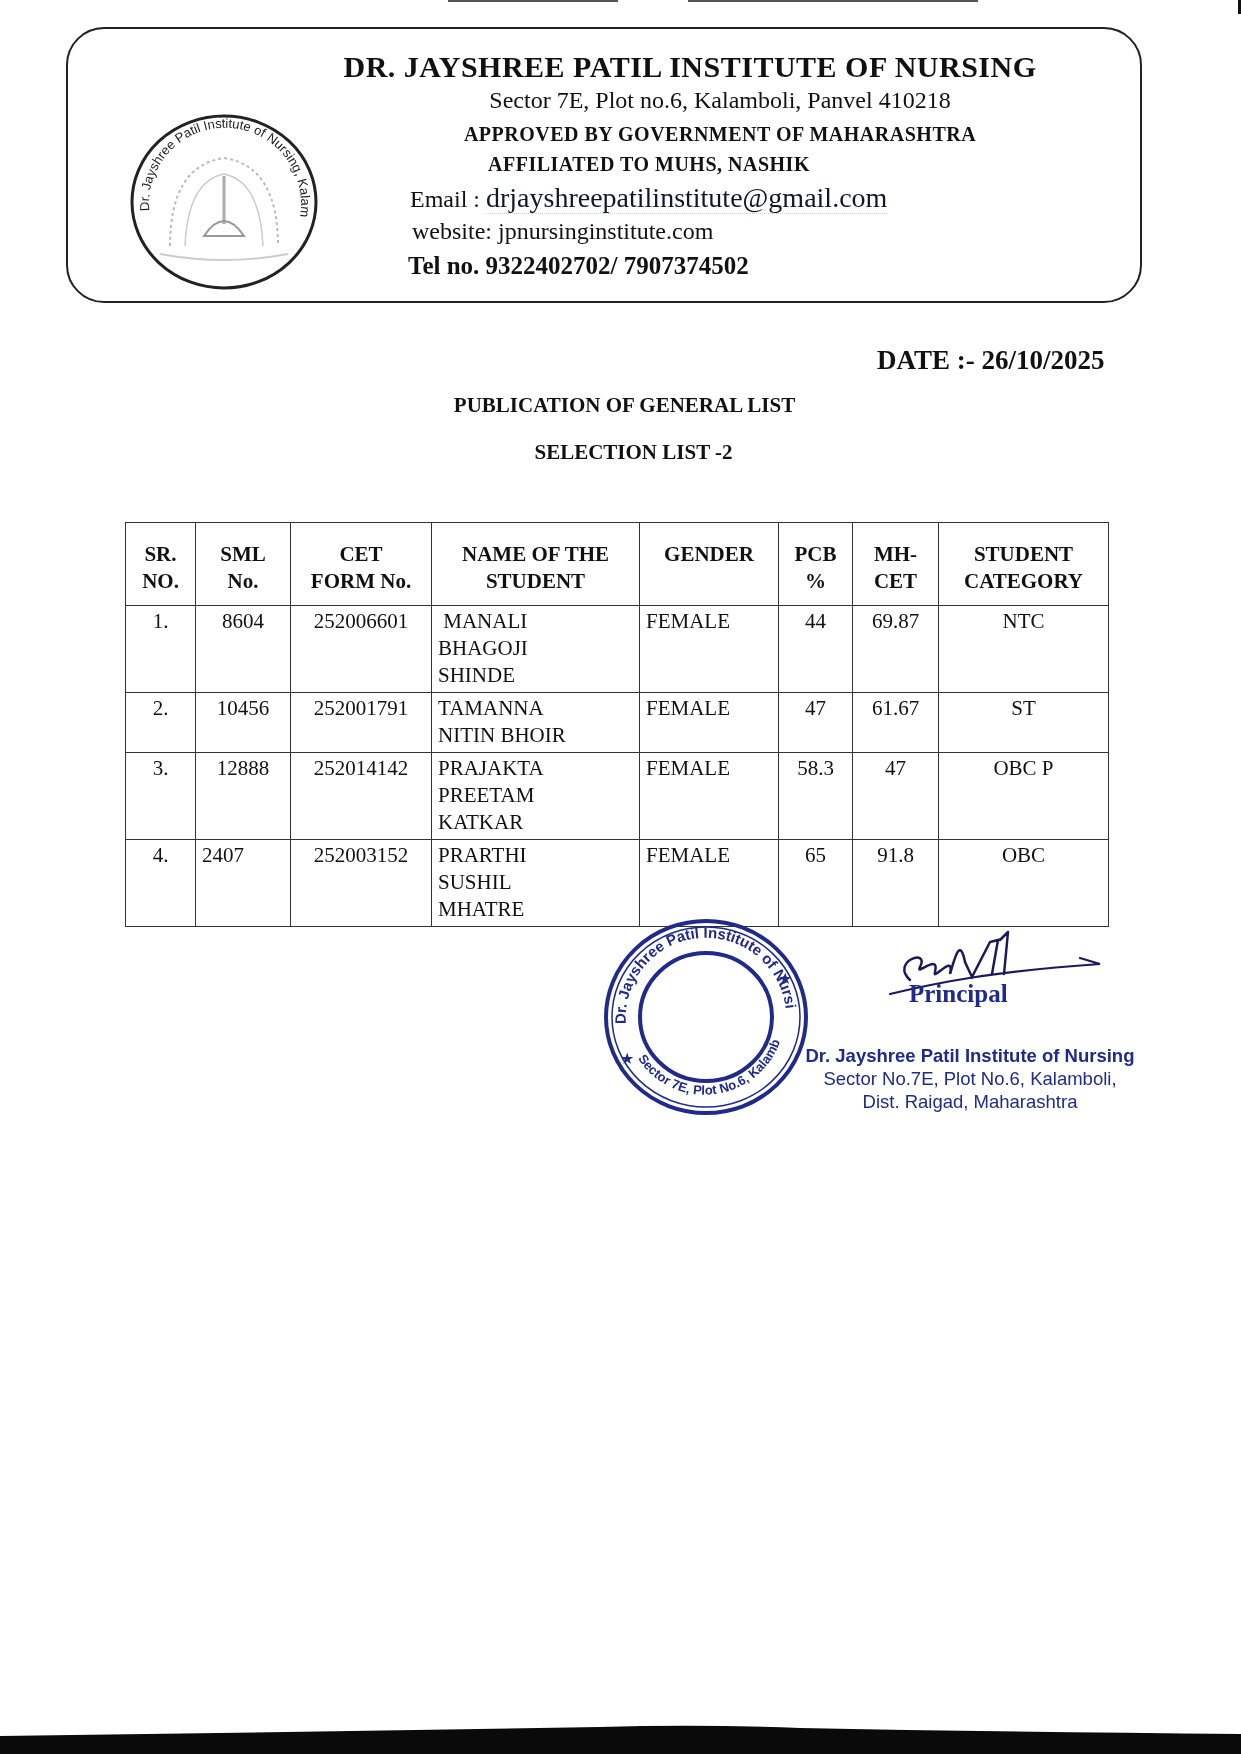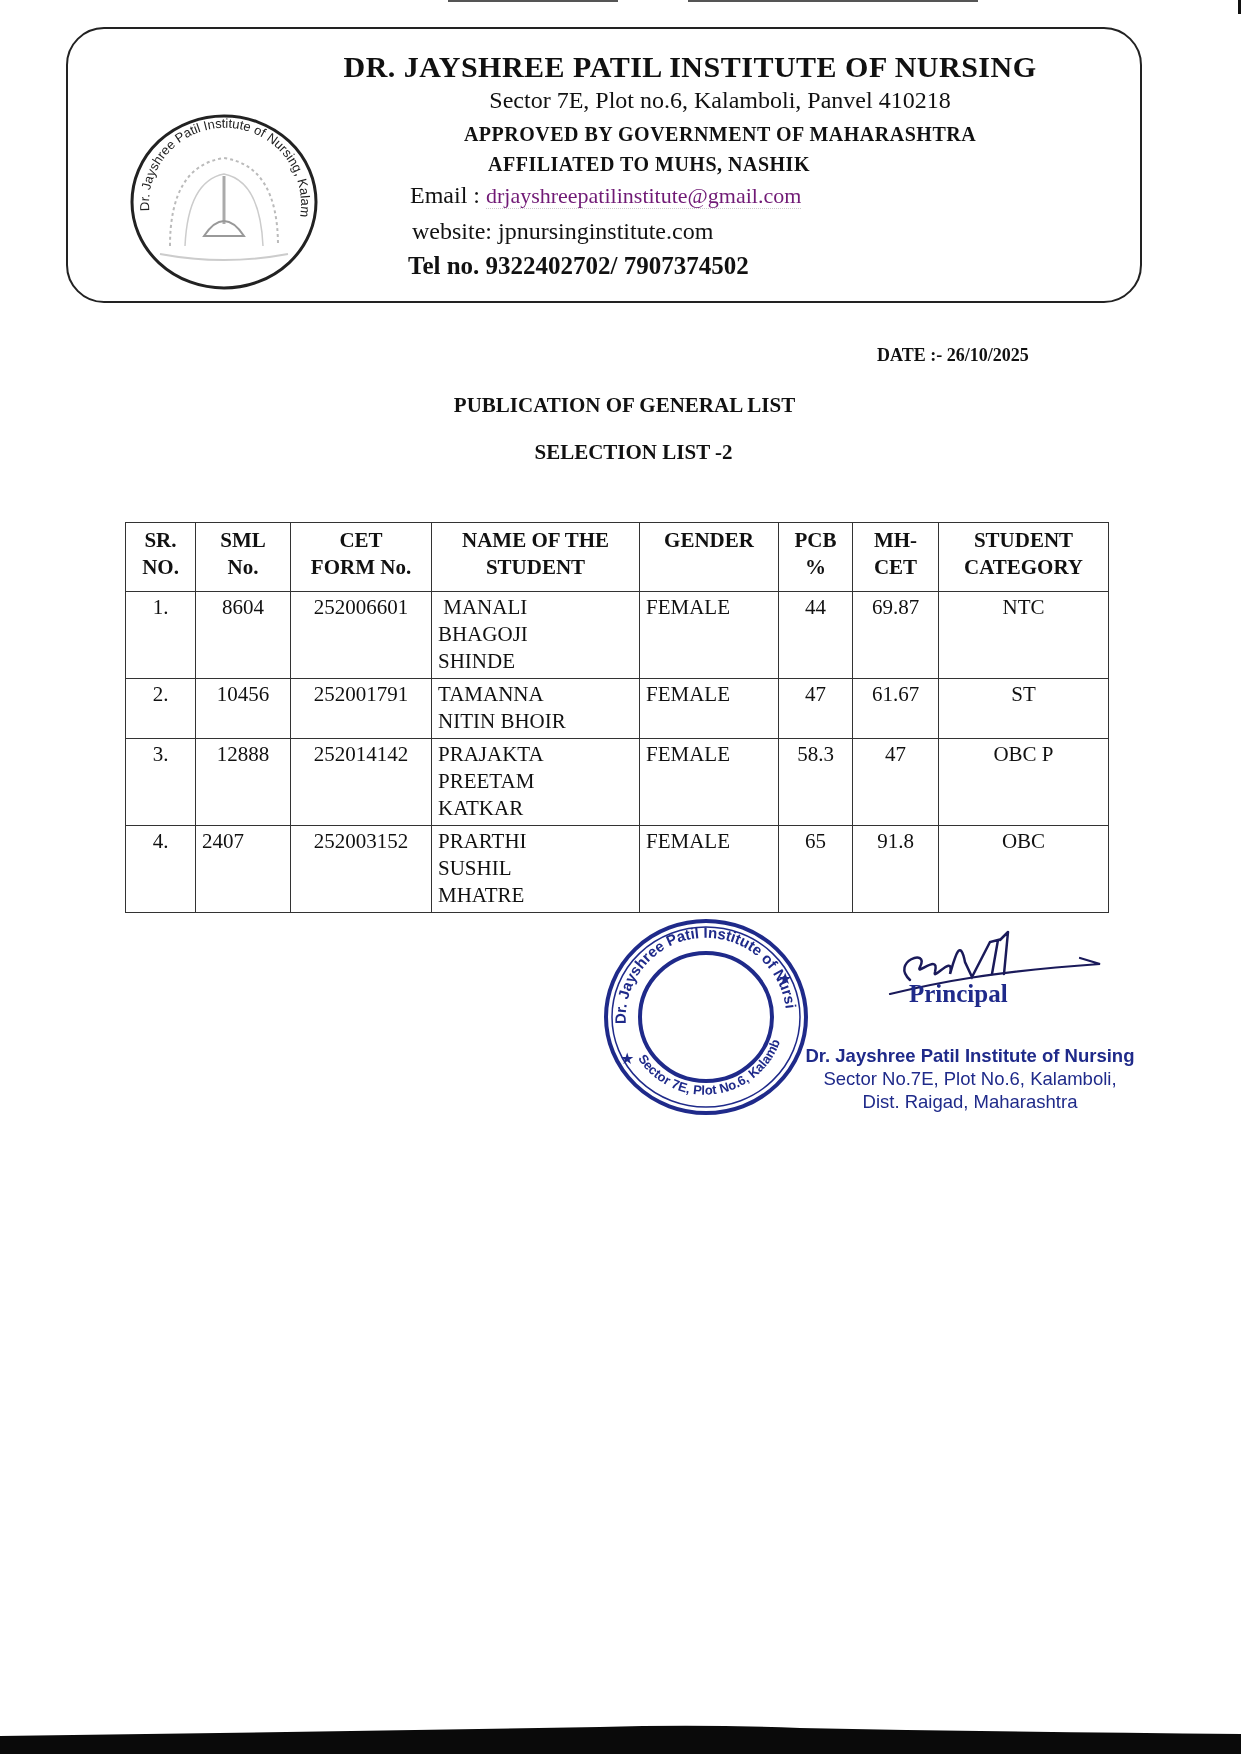--- a/index.html
+++ b/index.html
@@ -20,34 +20,34 @@
     position: absolute; left: 120px; top: 106px; width: 208px; height: 188px;
   }
   .inst-name {
     position: absolute; left: 300px; top: 50px; width: 780px; text-align: center;
     font-size: 30px; font-weight: bold; letter-spacing: 0.5px;
   }
   .inst-address { position: absolute; left: 420px; top: 87px; width: 600px; text-align: center; font-size: 24px; }
   .inst-approved { position: absolute; left: 370px; top: 123px; width: 700px; text-align: center; font-size: 20px; font-weight: bold; letter-spacing: 0.5px; }
   .inst-affiliated { position: absolute; left: 488px; top: 153px; font-size: 20px; font-weight: bold; letter-spacing: 0.5px; }
   .inst-email { position: absolute; left: 410px; top: 182px; font-size: 24px; }
-  .inst-email .val { color: #701a75; font-size: 22px; border-bottom: 1px dotted #ccc; }
+  .inst-email .val { color: #0f172a; font-size: 28px; border-bottom: 1px dotted #ccc; }
   .inst-website { position: absolute; left: 412px; top: 218px; font-size: 24px; }
   .inst-tel { position: absolute; left: 408px; top: 252px; font-size: 25px; font-weight: bold; }
 
-  .date { position: absolute; left: 877px; top: 345px; font-size: 18px; font-weight: bold; }
+  .date { position: absolute; left: 877px; top: 345px; font-size: 27px; font-weight: bold; }
   .title1 { position: absolute; left: 0; width: 1241px; top: 393px; text-align: center; font-size: 21px; font-weight: bold; padding-left: 8px; box-sizing: border-box; }
   .title2 { position: absolute; left: 13px; width: 1241px; top: 440px; text-align: center; font-size: 21px; font-weight: bold; }
 
   table.list {
     position: absolute; left: 125px; top: 522px; border-collapse: collapse;
     font-size: 21px;
   }
   table.list th, table.list td { border: 1.5px solid #333; vertical-align: top; padding: 2px 6px; }
-  table.list th { font-weight: bold; text-align: center; line-height: 27px; height: 62px; padding-top: 4px; }
+  table.list th { font-weight: bold; text-align: center; line-height: 27px; height: 62px; padding-top: 18px; }
   table.list td { line-height: 27px; }
   .c-sr { width: 57px; text-align: center; }
   .c-sml { width: 82px; text-align: center; }
   .c-cet { width: 128px; text-align: center; }
   .c-name { width: 195px; text-align: left; }
   .c-gender { width: 126px; text-align: left; }
   .c-pcb { width: 61px; text-align: center; }
   .c-mh { width: 73px; text-align: center; }
   .c-cat { width: 157px; text-align: center; }
   tr.r1 td { height: 82px; }

